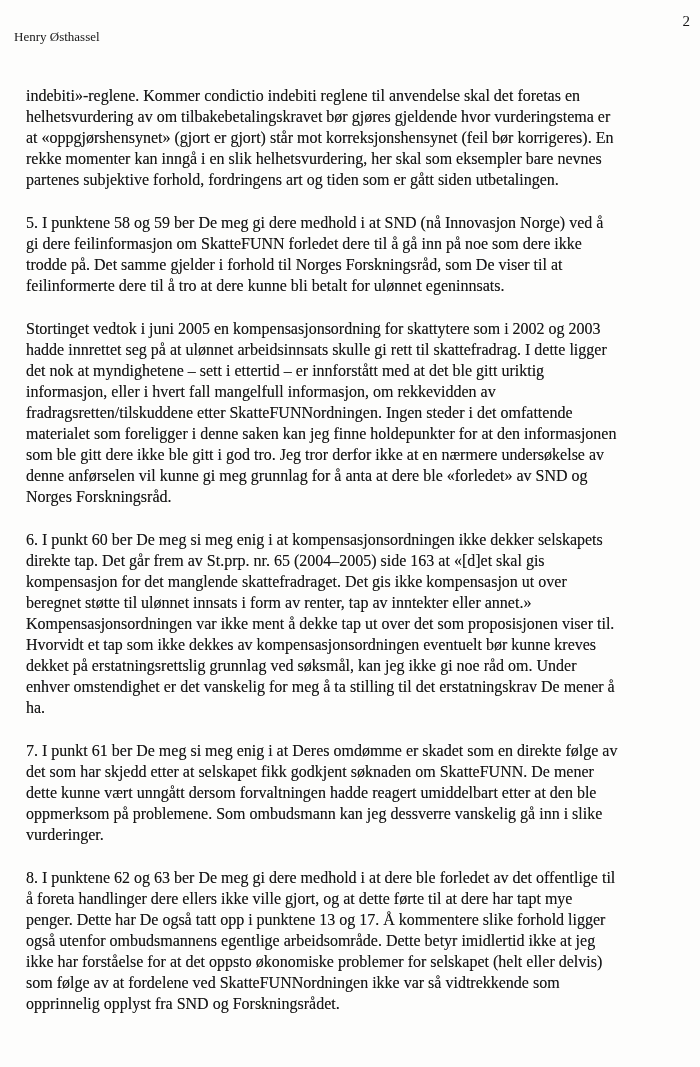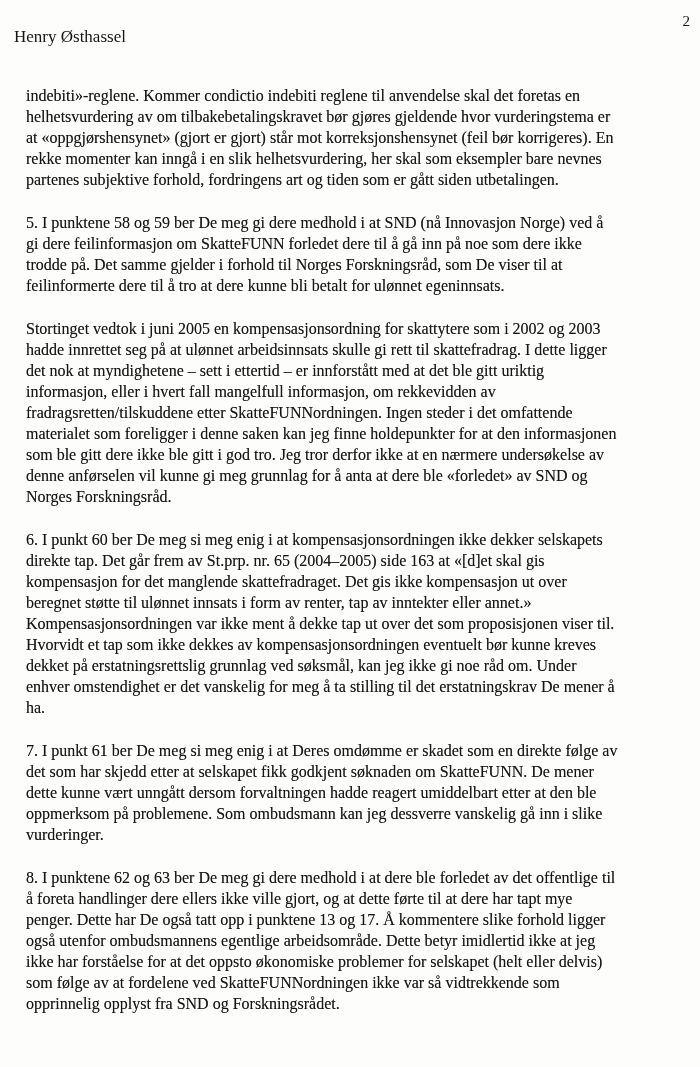--- a/index.html
+++ b/index.html
@@ -14,21 +14,21 @@
     margin: 0 auto;
     background: #fdfdfc;
     overflow: hidden;
     font-family: "Liberation Serif", "DejaVu Serif", serif;
     color: #161616;
   }
   .author-header {
     position: absolute;
     top: 28px;
     left: 14px;
-    font-size: 17px;
+    font-size: 13px;
     line-height: 18px;
     white-space: nowrap;
   }
   .page-number {
     position: absolute;
     top: 12px;
     right: 10px;
     font-size: 15px;
     line-height: 18px;
   }

